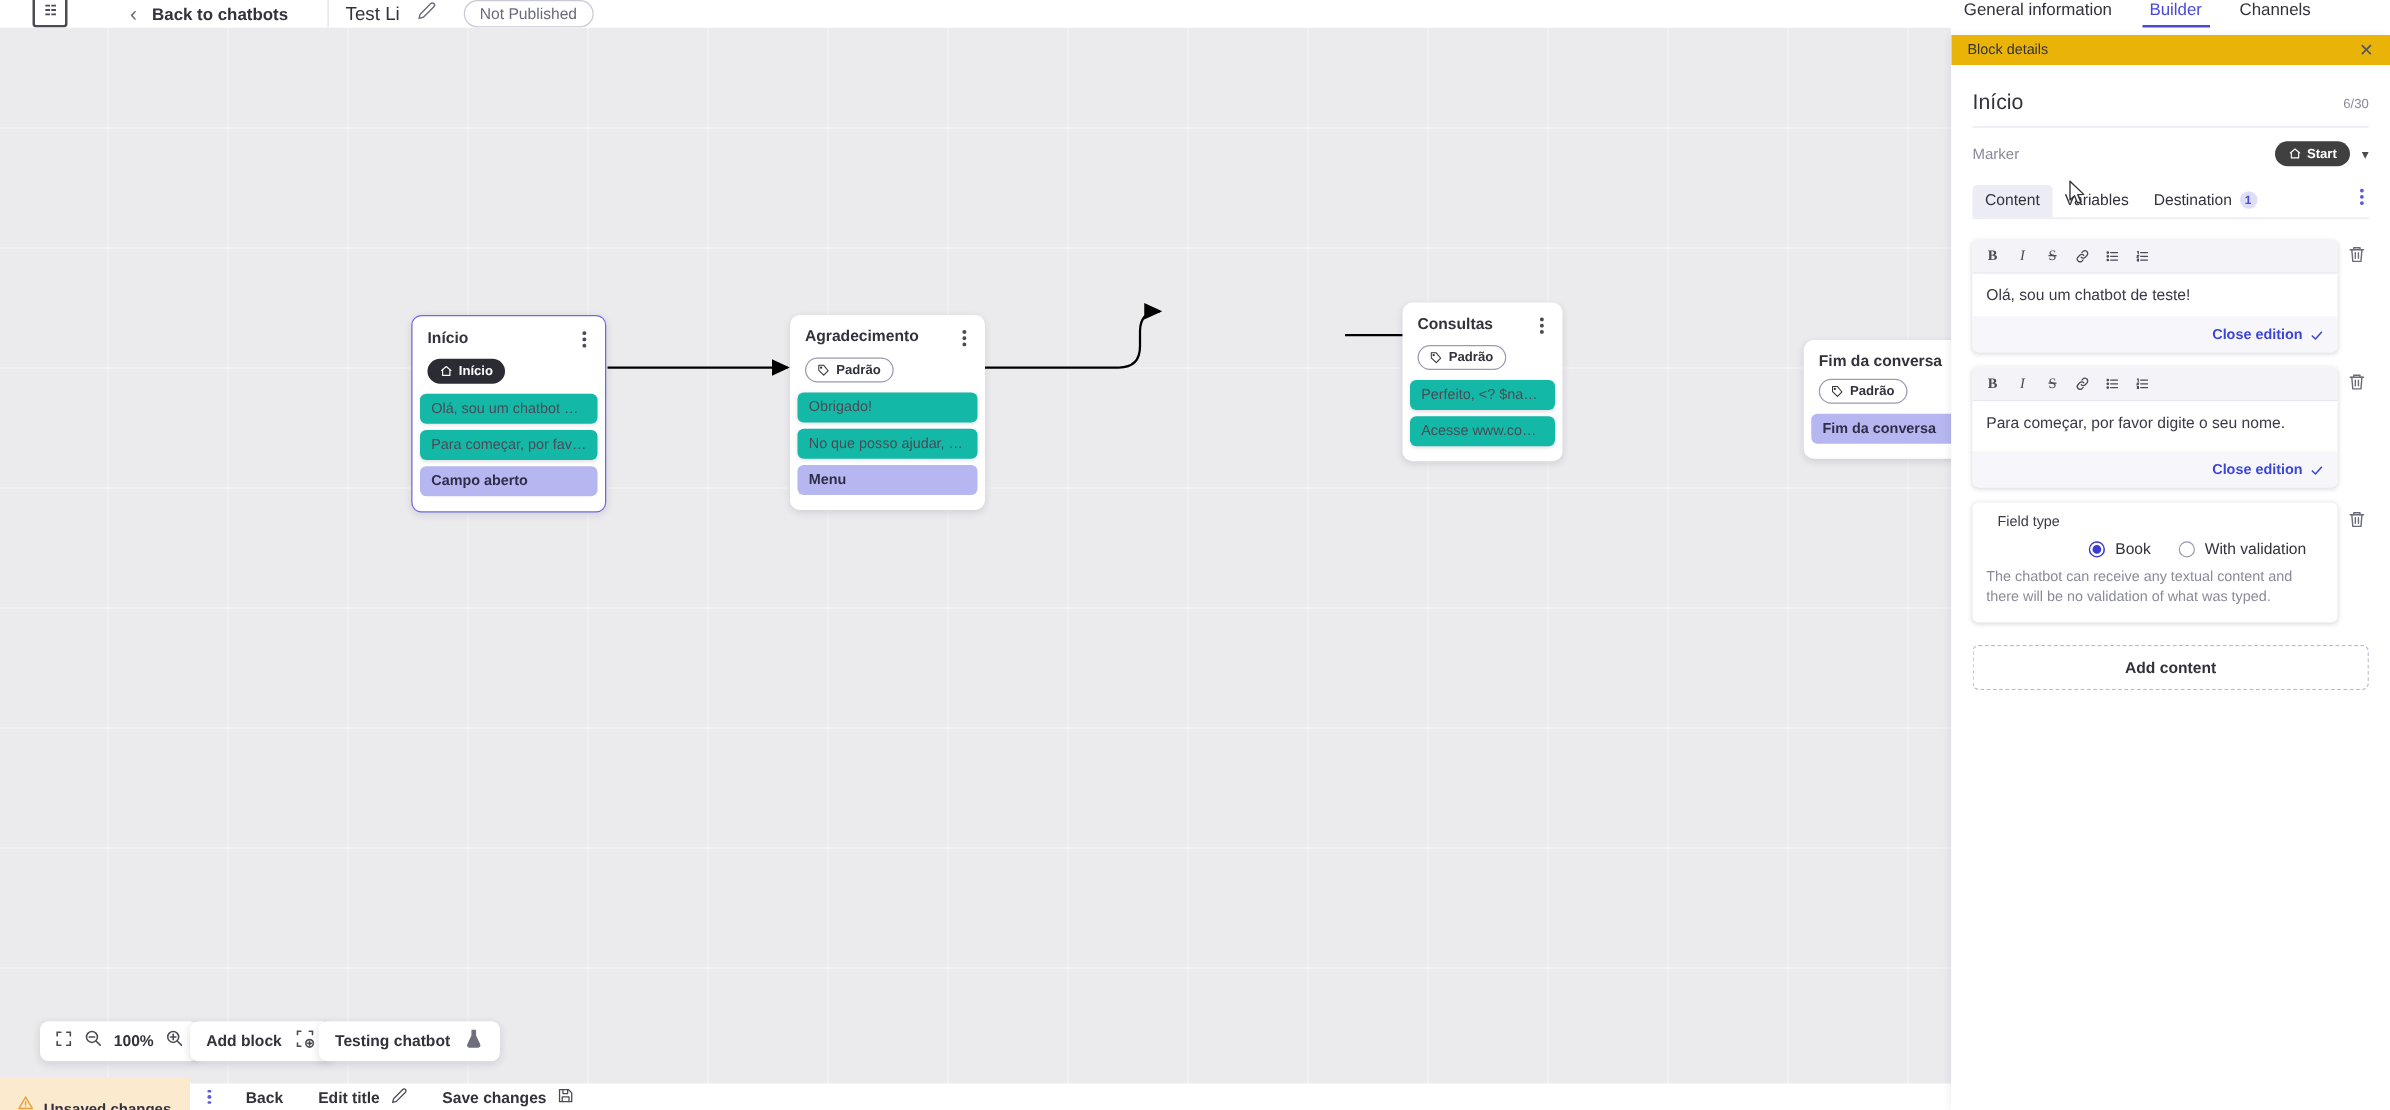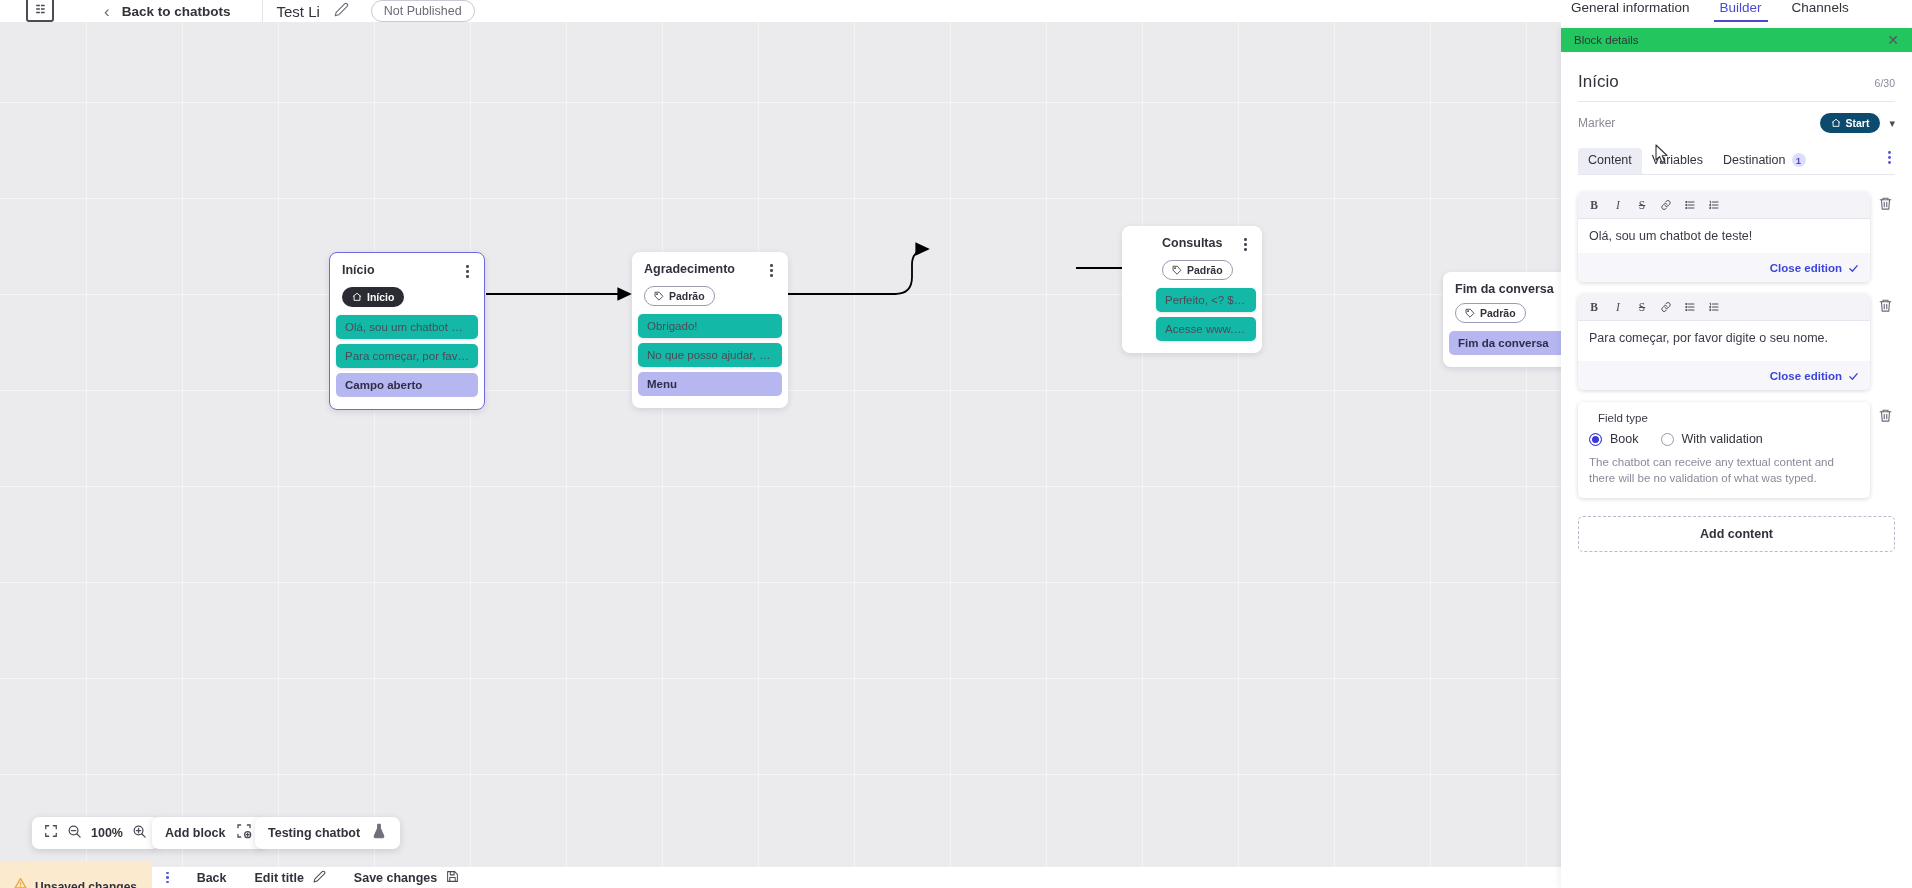--- a/index.html
+++ b/index.html
@@ -138,38 +138,38 @@
   .sb-item { margin-left: 28px; font-size: 12.5px; font-weight: bold; color: #32323c;
              display:flex; align-items:center; gap:9px; white-space: nowrap;}
 
   
   .panel {
     position: absolute; top: 28px; left: 1561px; width: 351px; height: 860px;
     background: #ffffff; box-shadow: -2px 0 6px rgba(40,40,70,.07);
     z-index: 9; overflow: hidden;
   }
   .panel-head {
-    height: 24px; background: #22c55e; display: flex; align-items: center;
+    height: 24px; background: #eab308; display: flex; align-items: center;
     justify-content: space-between; padding: 0 13px;
   }
   .panel-head-title { font-size: 11.5px; color: #32323c; }
   .close-x { font-size: 14px; color: #55555f; line-height: 1; cursor:pointer;}
 
   .panel-body { padding: 0 17px; }
   .block-title-row { display: flex; align-items: flex-end; justify-content: space-between;
                      padding-top: 20px; padding-bottom: 9px; border-bottom: 1px solid #e6e6ee; }
   .block-title { font-size: 17px; color: #32323c; }
   .char-count { font-size: 10.5px; color: #8a8a99; padding-bottom: 3px;}
 
   .marker-row { display: flex; align-items: center; justify-content: space-between; padding: 11px 0 6px 0;}
   .marker-label { font-size: 12px; color: #8a8a99; }
   .marker-right { display: flex; align-items: center; gap: 9px; }
   .start-pill {
     display: inline-flex; align-items: center; gap: 5px;
-    background: #0c4a6e; color: #ffffff; font-size: 10.5px; font-weight: bold;
+    background: #404040; color: #ffffff; font-size: 10.5px; font-weight: bold;
     border-radius: 11px; padding: 4px 11px;
   }
   .chev-down { font-size: 11px; color: #4b4b55; }
 
   .tabs { display: flex; align-items: center; gap: 0; padding-top: 9px;
           border-bottom: 1px solid #e6e6ee; position: relative; }
   .tab { font-size: 12.5px; color: #32323c; padding: 5px 10px 7px 10px; white-space: nowrap;
          display:flex; align-items:center; gap: 6px; }
   .tab.active { background: #ececf4; border-radius: 4px 4px 0 0; font-weight: normal;}
   .tab-badge {
@@ -214,21 +214,21 @@
     box-shadow: 0 1px 4px rgba(40,40,70,.18);
   }
   .of-head {
     background: #c3c3f2; padding: 6px 11px; display: flex; align-items: center;
     justify-content: space-between;
   }
   .of-head-title { font-size: 11.5px; font-weight: bold; color: #2e2e4a; }
   .of-chev { font-size: 11px; color: #2e2e4a; }
   .of-body { padding: 10px 11px 12px 11px; }
   .of-ft-label { font-size: 11.5px; color: #3a3a46; padding-left: 9px;}
-  .radio-row { display: flex; align-items: center; gap: 8px; padding: 8px 0 6px 0;}
+  .radio-row { display: flex; align-items: center; gap: 8px; padding: 8px 0 6px 0; justify-content: flex-end;}
   .radio {
     width: 13px; height: 13px; border-radius: 50%; border: 1.5px solid #9a9ab0;
     display:inline-block; position: relative; flex: 0 0 13px;
   }
   .radio.on { border-color: #3b3bd4; background: #3b3bd4; box-shadow: inset 0 0 0 2px #fff;}
   .radio-lab { font-size: 12.5px; color: #32323c; margin-right: 14px; }
   .of-desc { font-size: 11.5px; color: #8a8a99; line-height: 1.35; padding-top: 3px;}
 
   .add-content {
     margin-top: 18px; height: 36px; border: 1.5px dashed #b9b9d0; border-radius: 5px;
@@ -323,21 +323,21 @@
               <circle cx="7" cy="7.5" r="1.2"></circle>
             </svg>
           <span>Padrão</span>
         </span>
       </div>
       <div class="node-row">Obrigado!</div>
       <div class="node-row">No que posso ajudar, &lt;? $name ...</div>
       <div class="node-row hl">Menu</div>
     </div>
 
-    <div class="node" style="left:1122px; top:204px; width:140px; overflow:hidden;padding-left:28px;">
+    <div class="node" style="left:1122px; top:220px; width:128px; overflow:hidden;">
       <div class="node-head">
         <span class="node-title">Consultas</span>
         <span class="kebab">
             <i></i>
             <i></i>
             <i></i>
           </span>
       </div>
       <div class="node-tagrow">
         <span class="tag-default">

